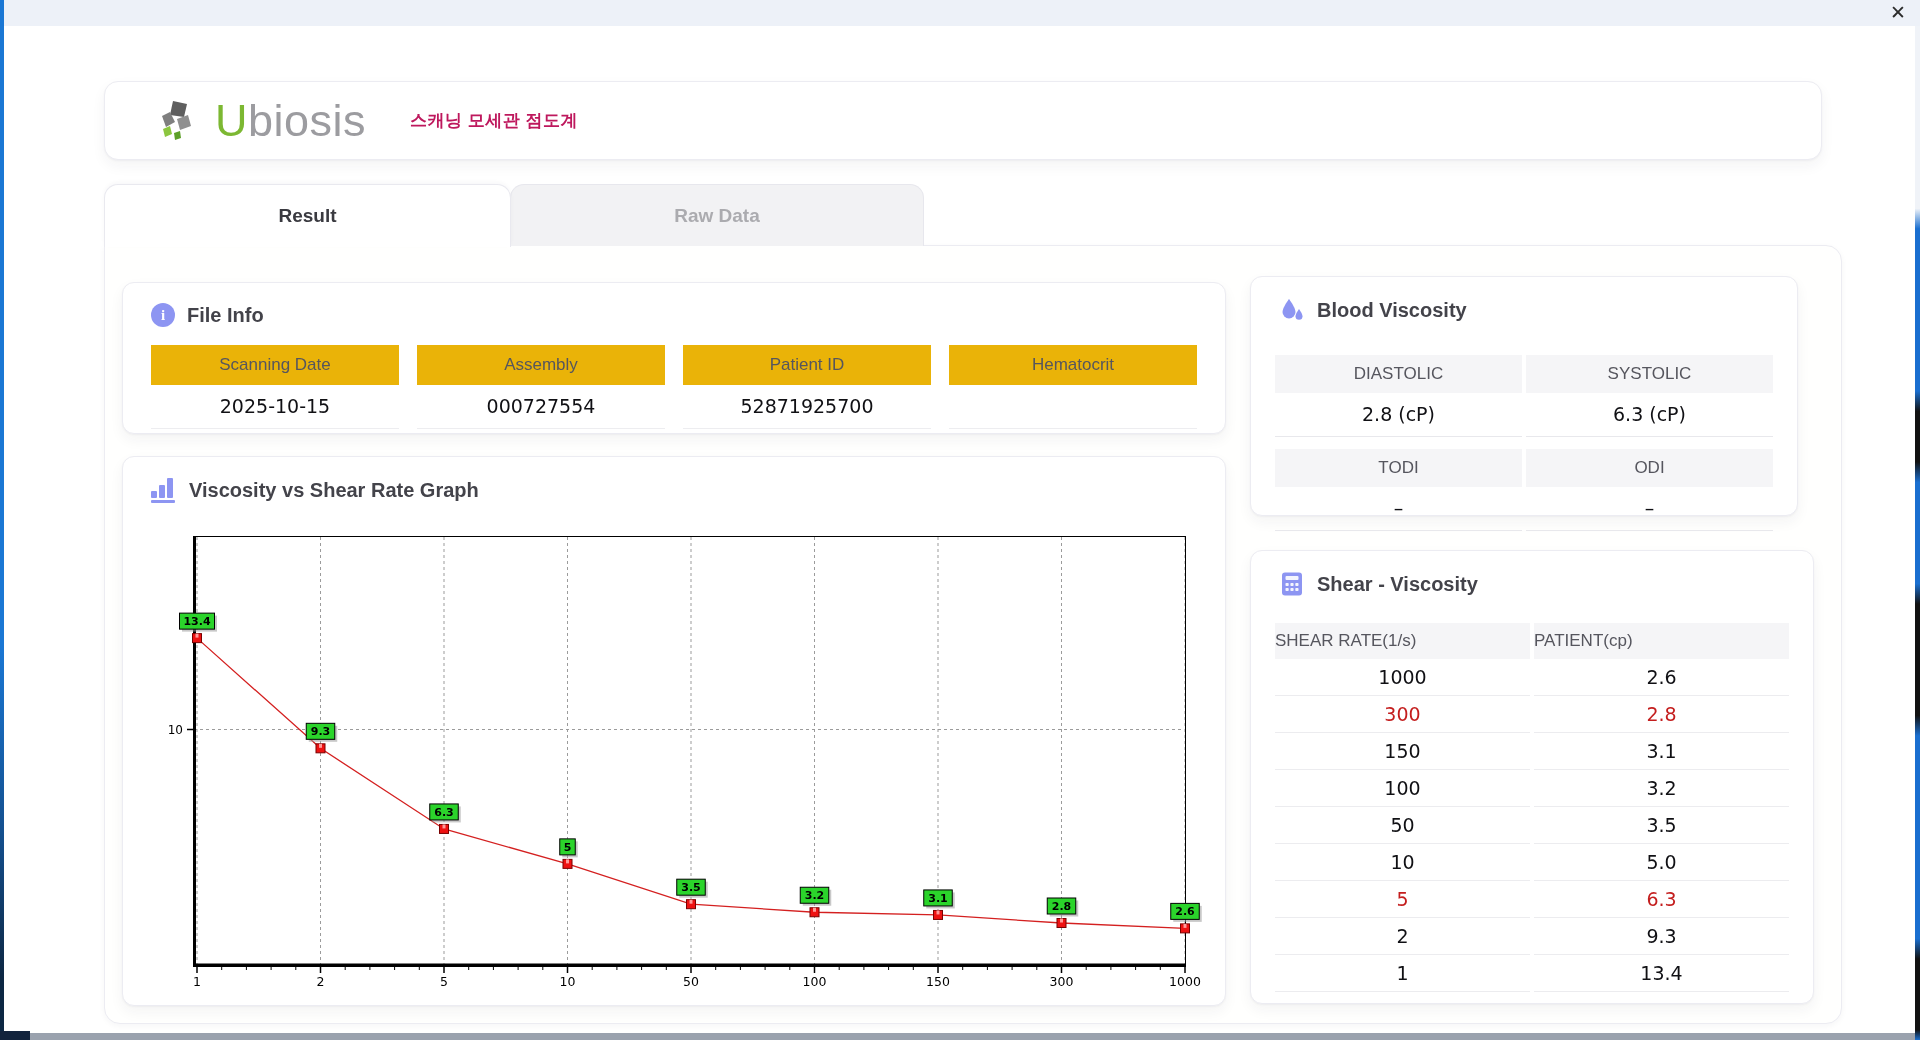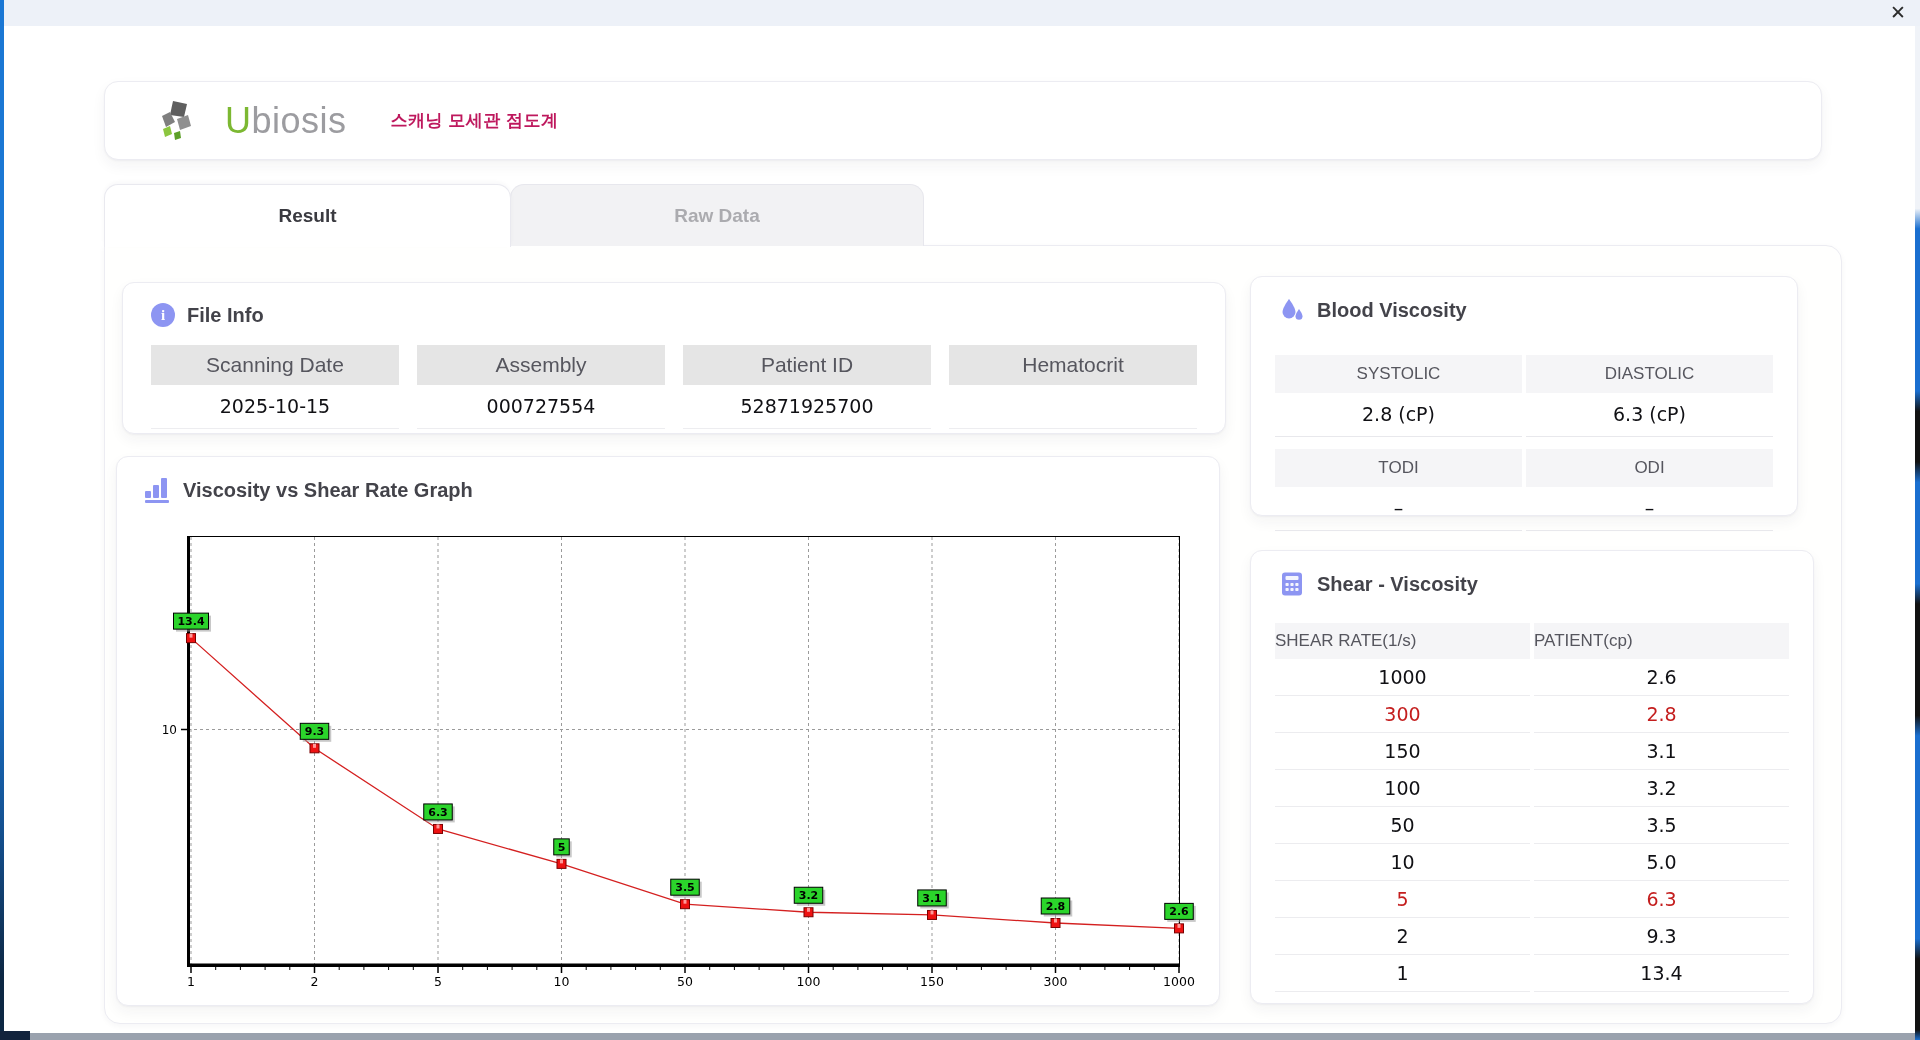--- a/index.html
+++ b/index.html
@@ -19,21 +19,21 @@
   .bottom-edge{position:absolute;left:0;right:0;bottom:0;height:7px;background:#9aa2ae;z-index:49;}
   .bottom-left-navy{position:absolute;left:0;bottom:0;width:30px;height:9px;background:#12233c;z-index:51;}
 
   .card{position:absolute;background:#fff;border:1px solid #ececf2;border-radius:14px;
     box-shadow:0 1px 2px rgba(30,30,60,.04), 0 6px 14px rgba(30,30,60,.05);z-index:6;}
 
   
   .header-card{left:104px;top:81px;width:1716px;height:77px;display:flex;align-items:center;}
   .brand{display:flex;align-items:center;margin-left:52px;}
   .brand svg{display:block;}
-  .wordmark{font-size:36px;font-weight:500;letter-spacing:.5px;margin-left:22px;}
+  .wordmark{font-size:45px;font-weight:500;letter-spacing:.5px;margin-left:12px;}
   .wordmark .u{color:#7cb832;}
   .wordmark .rest{color:#9c9ca0;}
   .app-title{margin-left:44px;color:#be185d;font-weight:700;font-size:17px;letter-spacing:.5px;}
 
   
   .tab{position:absolute;top:184px;height:61px;display:flex;align-items:center;justify-content:center;
     font-size:19px;font-weight:700;border-top-left-radius:14px;border-top-right-radius:14px;}
   .tab-active{left:104px;width:405px;height:62px;background:#fff;border:1px solid #e9e9ef;border-bottom:none;
     color:#3a3a40;z-index:10;box-shadow:0 -2px 4px rgba(30,30,60,.03);}
   .tab-inactive{left:510px;width:412px;background:#f2f2f4;border:1px solid #e7e7ed;border-bottom:none;color:#ababaf;z-index:7;}
@@ -44,26 +44,26 @@
 
   
   .sec-head{position:absolute;left:28px;top:20px;display:flex;align-items:center;}
   .sec-title{font-size:20px;font-weight:700;color:#43434a;margin-left:12px;}
   .info-circle{width:24px;height:24px;border-radius:50%;background:#8d95f2;color:#fff;display:flex;
     align-items:center;justify-content:center;font-size:15px;font-weight:700;font-family:"Liberation Serif",serif;}
 
   
   .fileinfo-card{left:122px;top:282px;width:1102px;height:150px;border-radius:12px;}
   .fi-fields{position:absolute;left:28px;right:28px;top:62px;display:grid;grid-template-columns:repeat(4,1fr);column-gap:18px;}
-  .fi-label{height:40px;line-height:40px;text-align:center;background:#e5e5e5;color:#56565e;font-size:21px;}
+  .fi-label{height:40px;line-height:40px;text-align:center;background:#eab308;color:#56565e;font-size:17px;}
   .fi-value{height:43px;line-height:43px;text-align:center;color:#101014;font-size:19px;
     font-family:"DejaVu Sans",sans-serif;border-bottom:1px solid #ededf0;}
 
   
-  .graph-card{left:116px;top:456px;width:1102px;height:548px;border-radius:12px;}
+  .graph-card{left:122px;top:456px;width:1102px;height:548px;border-radius:12px;}
   .bars-icon{width:26px;height:26px;position:relative;}
   .bars-icon i{position:absolute;bottom:5px;background:#8d95f2;width:6px;border-radius:1px;}
   .bars-icon .b1{left:0;height:7px;}
   .bars-icon .b2{left:8px;height:13px;}
   .bars-icon .b3{left:16px;height:20px;}
   .bars-icon .base{position:absolute;left:0;right:2px;bottom:0;height:3px;background:#8d95f2;border-radius:1px;}
   .plot-wrap{position:absolute;left:70px;top:79px;width:993px;height:460px;}
   .plot-wrap svg{overflow:visible;}
 
   
@@ -277,22 +277,22 @@
   <div class="sec-head">
     <div class="drop-icon">
       <svg width="26" height="26" viewBox="0 0 26 26">
         <path d="M10 2 C10 2 3.5 10.5 3.5 15 a6.5 6.5 0 0 0 13 0 C16.5 10.5 10 2 10 2 Z" fill="#8d95f2"></path>
         <path d="M20 12 C20 12 16.5 16.8 16.5 19.2 a3.5 3.5 0 0 0 7 0 C23.5 16.8 20 12 20 12 Z" fill="#8d95f2"></path>
       </svg>
     </div>
     <div class="sec-title">Blood Viscosity</div>
   </div>
   <div class="bv-grid">
+      <div class="cell-label">DIASTOLIC</div>
       <div class="cell-label">SYSTOLIC</div>
-      <div class="cell-label">DIASTOLIC</div>
       <div class="cell-value">2.8 (cP)</div>
       <div class="cell-value">6.3 (cP)</div>
       <div class="bv-spacer"></div>
       <div class="cell-label">TODI</div>
       <div class="cell-label">ODI</div>
       <div class="cell-value">–</div>
       <div class="cell-value">–</div>
     </div>
 </div>
 

